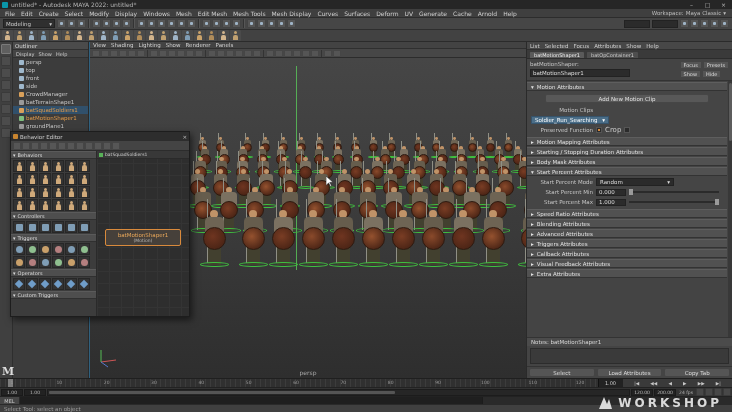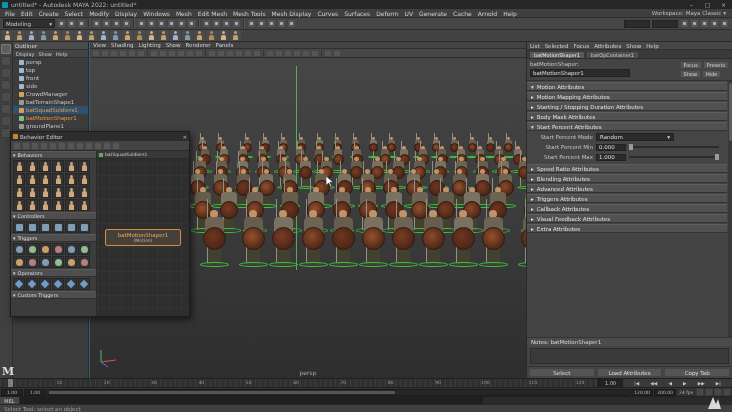--- a/index.html
+++ b/index.html
@@ -1353,20 +1353,38 @@
         <div class="ae-mini-btn">Hide</div>
       </div>
     </div>
   </div>
   <div id="ae-sections">
     <div id="ae-scroll"></div>
   <div class="ae-sec">
         <span>▾</span>
         <span>Motion Attributes</span>
       </div>
+      <div class="ae-body">
+        <div class="ae-wide-btn">Add New Motion Clip</div>
+        <div class="ae-row">
+          <span class="ae-label">Motion Clips</span>
+        </div>
+        <div class="ae-row">
+          <div class="ae-combo hl">
+            <span>Soldier_Run_Searching</span>
+            <span>▾</span>
+          </div>
+        </div>
+        <div class="ae-row">
+          <span class="ae-label">Preserved Function</span>
+          <div class="ae-check on"></div>
+          <span>Crop</span>
+          <div class="ae-check"></div>
+        </div>
+      </div>
       <div class="ae-sec">
         <span>▸</span>
         <span>Motion Mapping Attributes</span>
       </div>
       <div class="ae-sec">
         <span>▸</span>
         <span>Starting / Stopping Duration Attributes</span>
       </div>
       <div class="ae-sec">
         <span>▸</span>
@@ -1487,14 +1505,15 @@
 </div>
 
 <div id="helpline">
   <span>Select Tool: select an object</span>
 </div>
 
 <div id="watermark">
   <svg class="wm-logo" width="15" height="14">
     <polygon points="1,13 6,1 9,8 11,3 14,13" fill="#e8e8e8"></polygon>
   </svg>
+  <span class="wm-text">WORKSHOP</span>
 </div>
 <div id="mlogo">M</div>
 
 </body></html>

